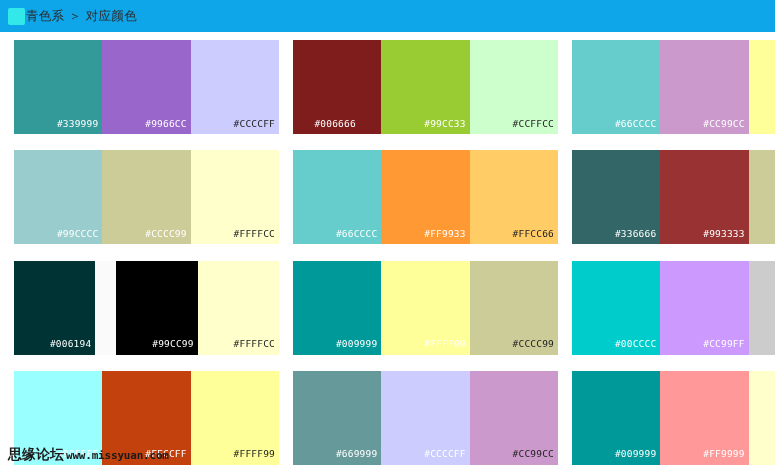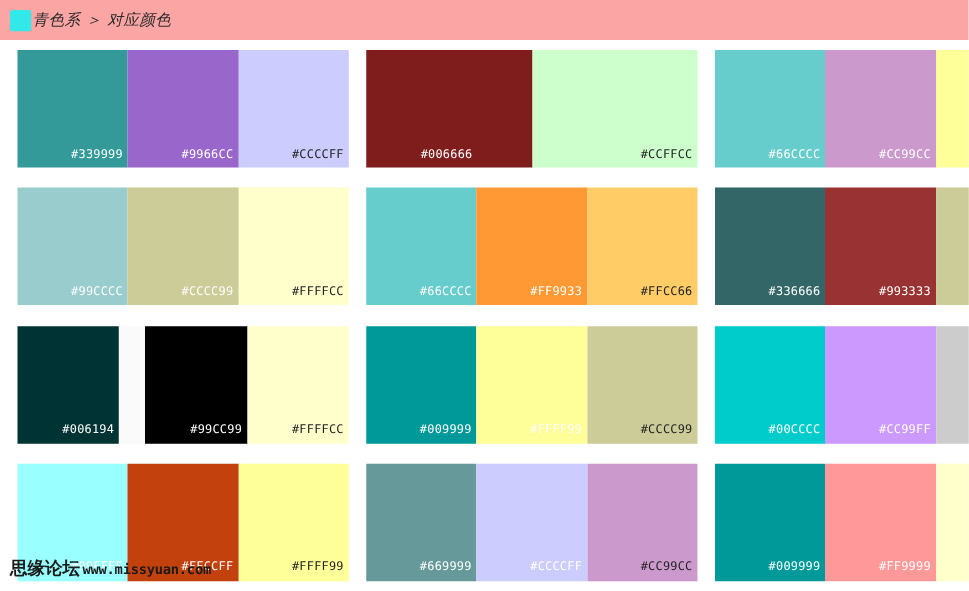--- a/index.html
+++ b/index.html
@@ -18,22 +18,21 @@
 
   
   #header {
     position: absolute;
     left: 0; top: 0;
     width: 775px;
     height: 32px;
     display: flex;
     align-items: center;
     padding-left: 8px;
-    background: #fca5a5;
-    font-style: italic;
+    background: #0ea5e9;
   }
 
   #breadcrumb-icon {
     width: 17px;
     height: 17px;
     background: #33e8e8;
     border-radius: 2px;
     flex: 0 0 auto;
     margin-right: 1px;
   }
@@ -136,20 +135,23 @@
         <span class="swatch-label label-light">#9966CC</span>
       </div>
       <div class="swatch" style="background: rgb(204, 204, 255);">
         <span class="swatch-label label-dark">#CCCCFF</span>
       </div>
     </div>
     <div class="palette-group">
       <div class="swatch" style="background: #7f1d1d; justify-content: center;">
         <span class="swatch-label label-light">#006666</span>
       </div>
+      <div class="swatch" style="background: rgb(153, 204, 51);">
+        <span class="swatch-label label-light">#99CC33</span>
+      </div>
       <div class="swatch" style="background: rgb(204, 255, 204);">
         <span class="swatch-label label-dark">#CCFFCC</span>
       </div>
     </div>
     <div class="palette-group">
       <div class="swatch" style="background: rgb(102, 204, 204);">
         <span class="swatch-label label-light">#66CCCC</span>
       </div>
       <div class="swatch" style="background: rgb(204, 153, 204);">
         <span class="swatch-label label-light">#CC99CC</span>

